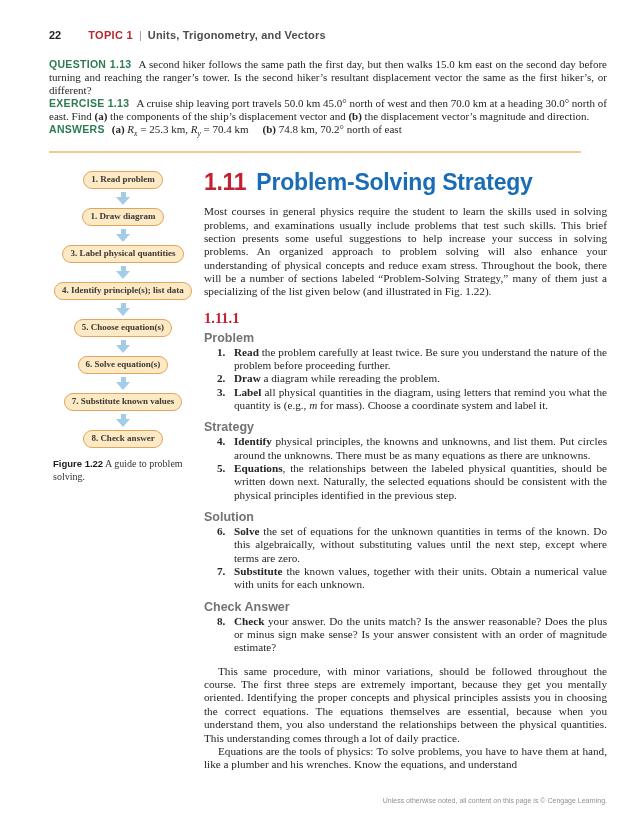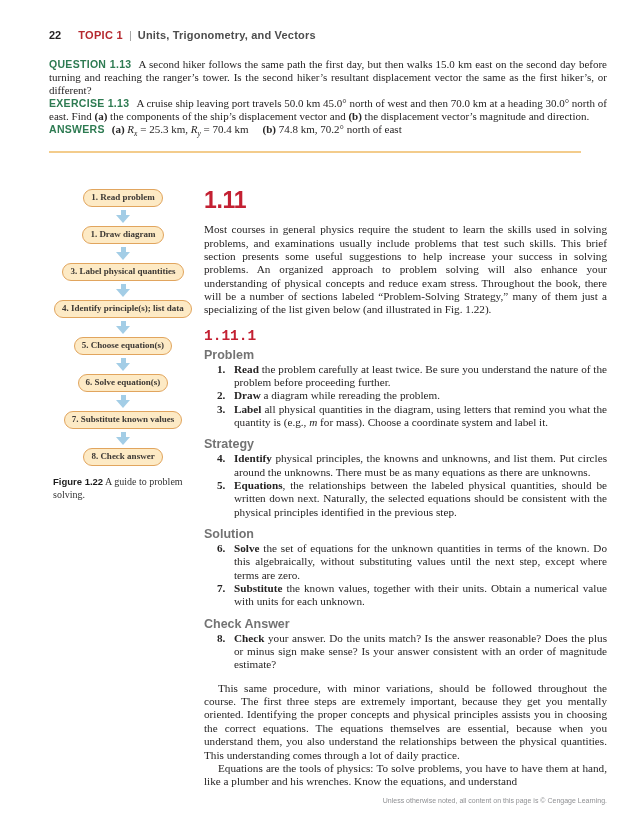--- a/index.html
+++ b/index.html
@@ -7,40 +7,40 @@
   body {
     width:640px; height:818px; overflow:hidden; position:relative;
     font-family:"Liberation Serif", serif;
     color:var(--text_dark,#262424);
   }
   .page { padding:29px 33px 0 49px; }
 
   
   .header { font-family:"Liberation Sans", sans-serif; font-size:11px; font-weight:bold; display:flex; align-items:baseline; }
   .pgnum  { color:#231f20; }
-  .topic  { color:var(--topic_red,#b5292f); margin-left:17px; letter-spacing:.3px; }
+  .topic  { color:var(--topic_red,#b5292f); margin-left:27px; letter-spacing:.3px; }
   .sep    { color:#9a9a9a; margin:0 6px; font-weight:normal; }
   .htitle { color:#4d4d4d; letter-spacing:.2px; }
 
   
   .qa { font-size:11px; line-height:13px; text-align:justify; }
   .qa.first { margin-top:17px; }
   .qa.answers { text-align:left; }
   .label { font-family:"Liberation Sans", sans-serif; font-weight:bold; font-size:10.5px;
            color:var(--label_green,#2e7b52); letter-spacing:.3px; margin-right:7px; }
   .qa b { font-weight:bold; }
   .qa i { font-style:italic; }
   .qa sub { font-size:7.5px; font-style:italic; }
   .gap { display:inline-block; width:14px; }
 
   
   .divider { border:0; border-top:2px solid var(--divider_tan,#f3cc8c); width:532px; margin-top:11px; }
 
   
-  .columns { display:flex; margin-top:36px; }
+  .columns { display:flex; margin-top:18px; }
   .figcol  { width:148px; flex:none; }
   .maincol { flex:1; margin-left:7px; }
 
   
   .flow-box {
     width:-moz-fit-content; width:fit-content; margin:0 auto; white-space:nowrap;
     background:var(--box_fill,#fdeac5);
     border:1px solid var(--box_border,#e1a55e);
     border-radius:9px; padding:2px 7px 3px;
     font-size:9px; font-weight:bold; color:#3c3834; line-height:11px;
@@ -56,21 +56,21 @@
 
   
   h1 { display:flex; align-items:flex-start; font-family:"Liberation Sans", sans-serif; margin:-2px 0 9px; }
   .secnum  { color:var(--section_red,#c32032); font-size:23px; font-weight:bold; letter-spacing:-.3px; }
   .sectitle{ color:var(--title_blue,#1a6cb5); font-size:23px; font-weight:bold; margin-left:10px; letter-spacing:-.2px; }
 
   .body { font-size:11.2px; line-height:13.35px; }
   .jt   { text-align:justify; }
   .indent { text-indent:14px; }
 
-  h2 { display:flex; align-items:baseline; font-family:Liberation Mono, monospace; margin:11px 0 4px;text-align:right; }
+  h2 { display:flex; align-items:baseline; font-family:Liberation Serif, serif; margin:11px 0 4px;text-align:right; }
   .subnum  { color:var(--section_red,#c32032); font-size:14.5px; font-weight:bold; }
   .subtitle{ color:#1a1a1a; font-size:14.5px; font-weight:bold; margin-left:8px; }
 
   h3.group { font-family:"Liberation Sans", sans-serif; font-size:12.5px; font-weight:bold;
              color:#737373; margin:8px 0 1px; }
   h3.group.first { margin-top:2px; }
   .item { position:relative; padding-left:30px; font-size:11.2px; line-height:13.35px; text-align:justify; }
   .item .num { position:absolute; left:13px; font-weight:bold; }
   .item b { font-weight:bold; }
   .item i { font-style:italic; }
@@ -128,20 +128,21 @@
           <div class="flow-box">8. Check answer</div>
         </div>
       <p class="caption">
         <span class="cap-label">Figure 1.22</span><span class="cap-text"> A guide to problem solving.</span>
       </p>
     </div>
 
     <div class="maincol">
       <h1>
         <span class="secnum">1.11</span>
+        <span class="sectitle">Problem-Solving Strategy</span>
       </h1>
 
       <p class="body jt">Most courses in general physics require the student to learn the skills used in solving problems, and examinations usually include problems that test such skills. This brief section presents some useful suggestions to help increase your success in solving problems. An organized approach to problem solving will also enhance your understanding of physical concepts and reduce exam stress. Throughout the book, there will be a number of sections labeled “Problem-Solving Strategy,” many of them just a specializing of the list given below (and illustrated in Fig. 1.22).</p>
 
       <h2>
         <span class="subnum">1.11.1</span>
       </h2>
 
       <div id="groups">
           <h3 class="group first">Problem</h3>

